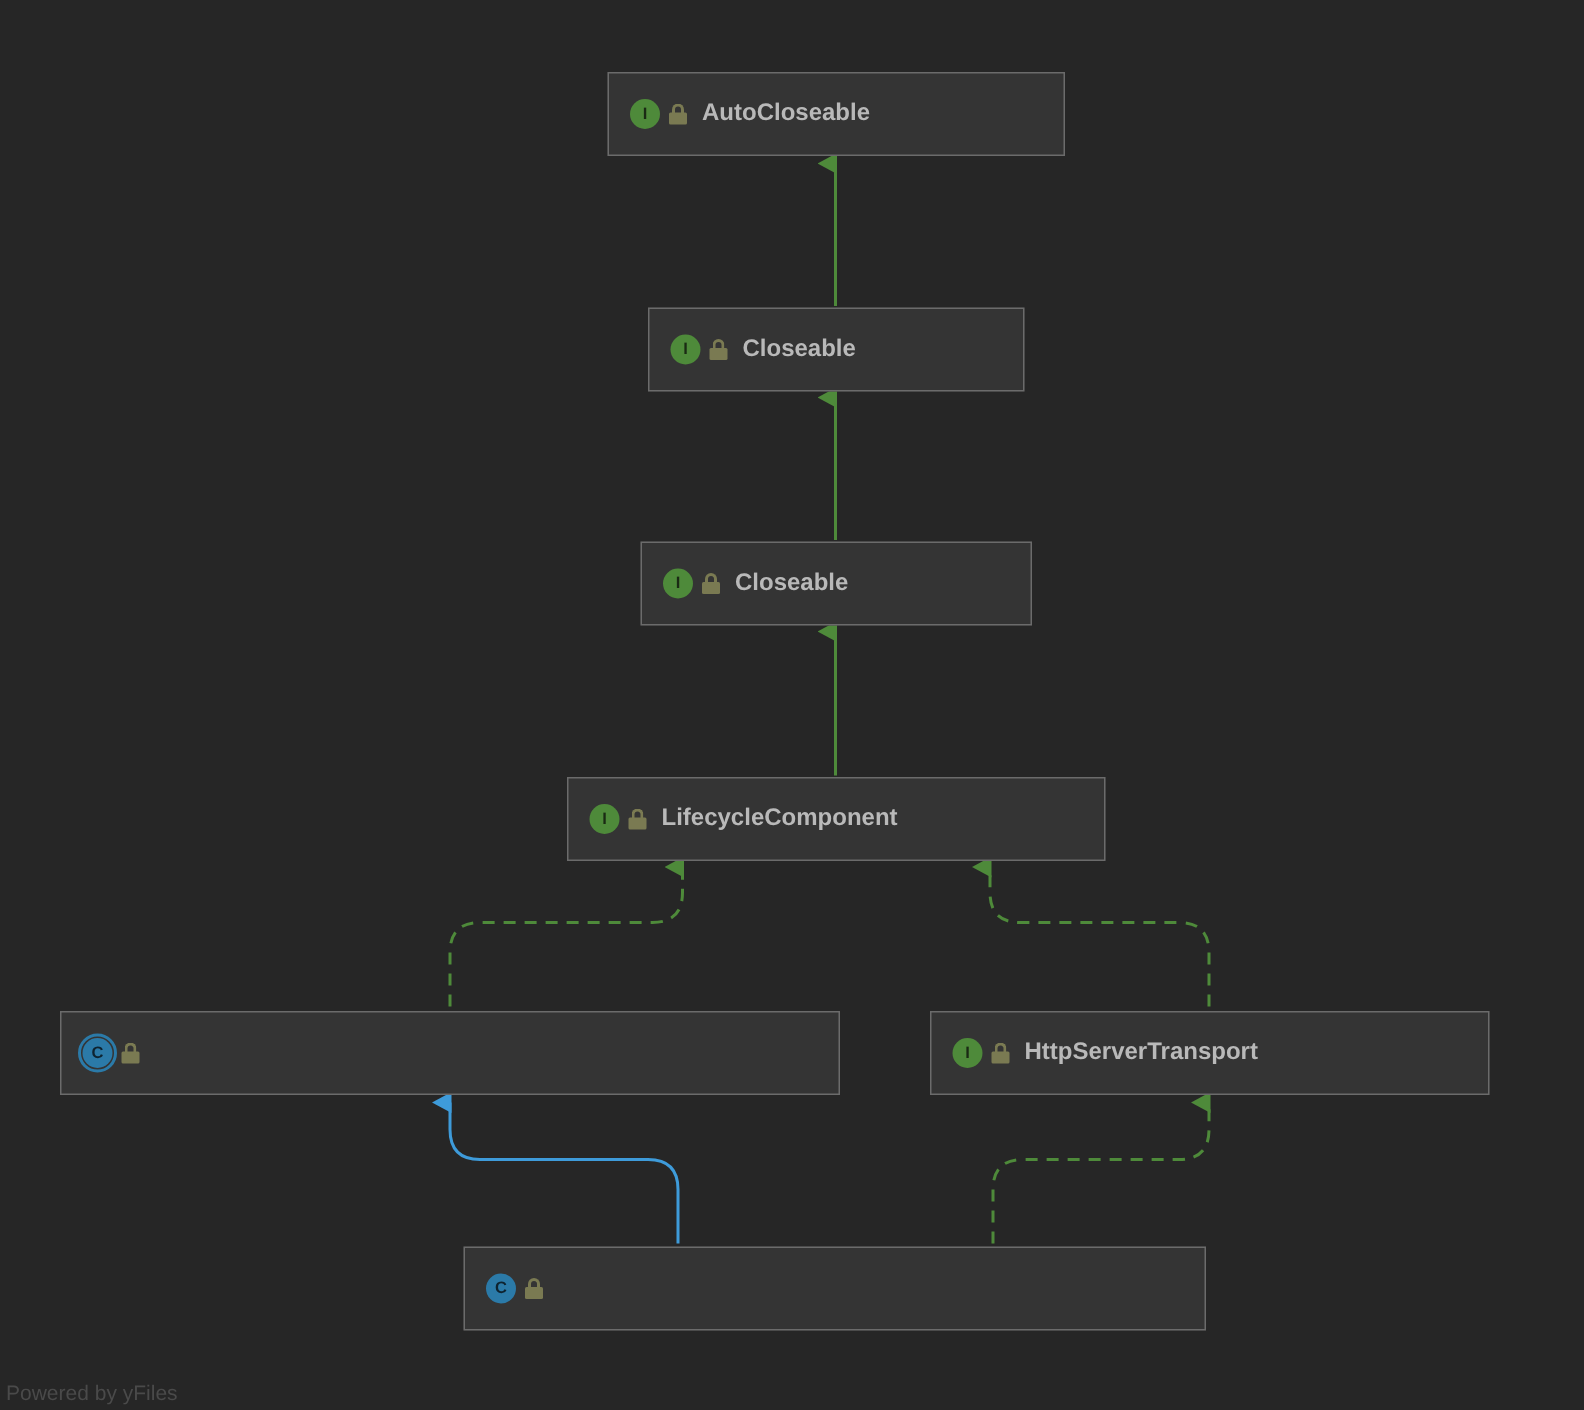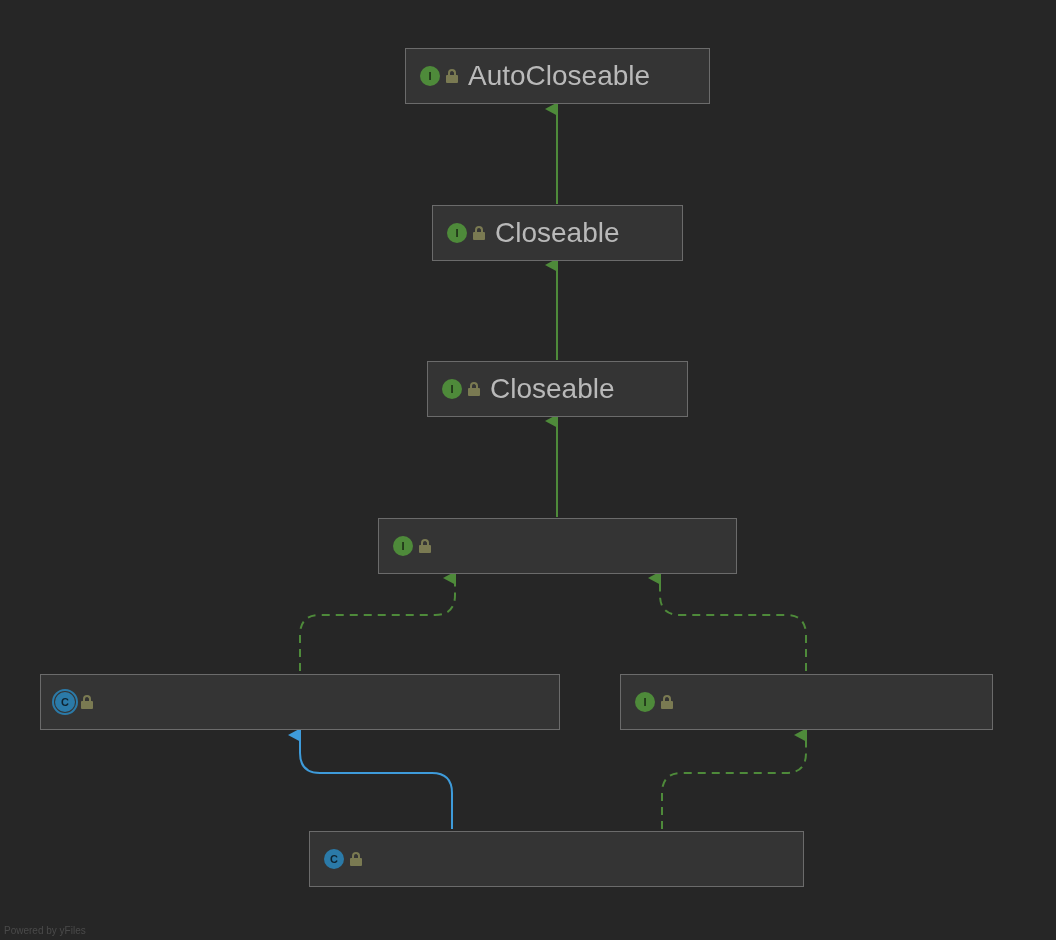--- a/index.html
+++ b/index.html
@@ -28,22 +28,22 @@
     position: absolute;
     box-sizing: border-box;
     border: 1px solid #6b6b6b;
     background: #343434;
     display: flex;
     align-items: center;
     padding: 0 12px 0 14px;
   }
   .label {
     color: #b9b9b9;
-    font-size: 28px;
-    font-weight: 400;
+    font-size: 16px;
+    font-weight: 700;
     margin-left: 10px;
     white-space: nowrap;
   }
   .icon-stack {
     display: flex;
     align-items: center;
     gap: 6px;
   }
   .type-badge {
     width: 20px;
@@ -88,21 +88,21 @@
     height: 8px;
     border: 2px solid #7a7a52;
     border-bottom: none;
     border-radius: 5px 5px 0 0;
     box-sizing: border-box;
   }
   .attribution {
     position: absolute;
     left: 4px;
     bottom: 4px;
-    font-size: 10px;
+    font-size: 14px;
     color: #4a4a4a;
   }
 </style>
 </head>
 <body>
 
 <div class="canvas">
 
   <svg class="edges">
     <defs>
@@ -163,40 +163,42 @@
   </div>
 
   <div class="node" style="left:378px; top:518px; width:359px; height:56px;">
     <div class="icon-stack">
       <span class="type-badge interface">I</span>
       <span class="lock-icon">
           <span class="shackle"></span>
           <span class="body"></span>
         </span>
     </div>
+    <span class="label">LifecycleComponent</span>
   </div>
 
   <div class="node" style="left:40px; top:674px; width:520px; height:56px;">
     <div class="icon-stack">
       <span class="type-badge class">C<span class="abstract-ring"></span></span>
       <span class="lock-icon">
           <span class="shackle"></span>
           <span class="body"></span>
         </span>
     </div>
   </div>
 
   <div class="node" style="left:620px; top:674px; width:373px; height:56px;">
     <div class="icon-stack">
       <span class="type-badge interface">I</span>
       <span class="lock-icon">
           <span class="shackle"></span>
           <span class="body"></span>
         </span>
     </div>
+    <span class="label">HttpServerTransport</span>
   </div>
 
   <div class="node" style="left:309px; top:831px; width:495px; height:56px;">
     <div class="icon-stack">
       <span class="type-badge class">C</span>
       <span class="lock-icon">
           <span class="shackle"></span>
           <span class="body"></span>
         </span>
     </div>

